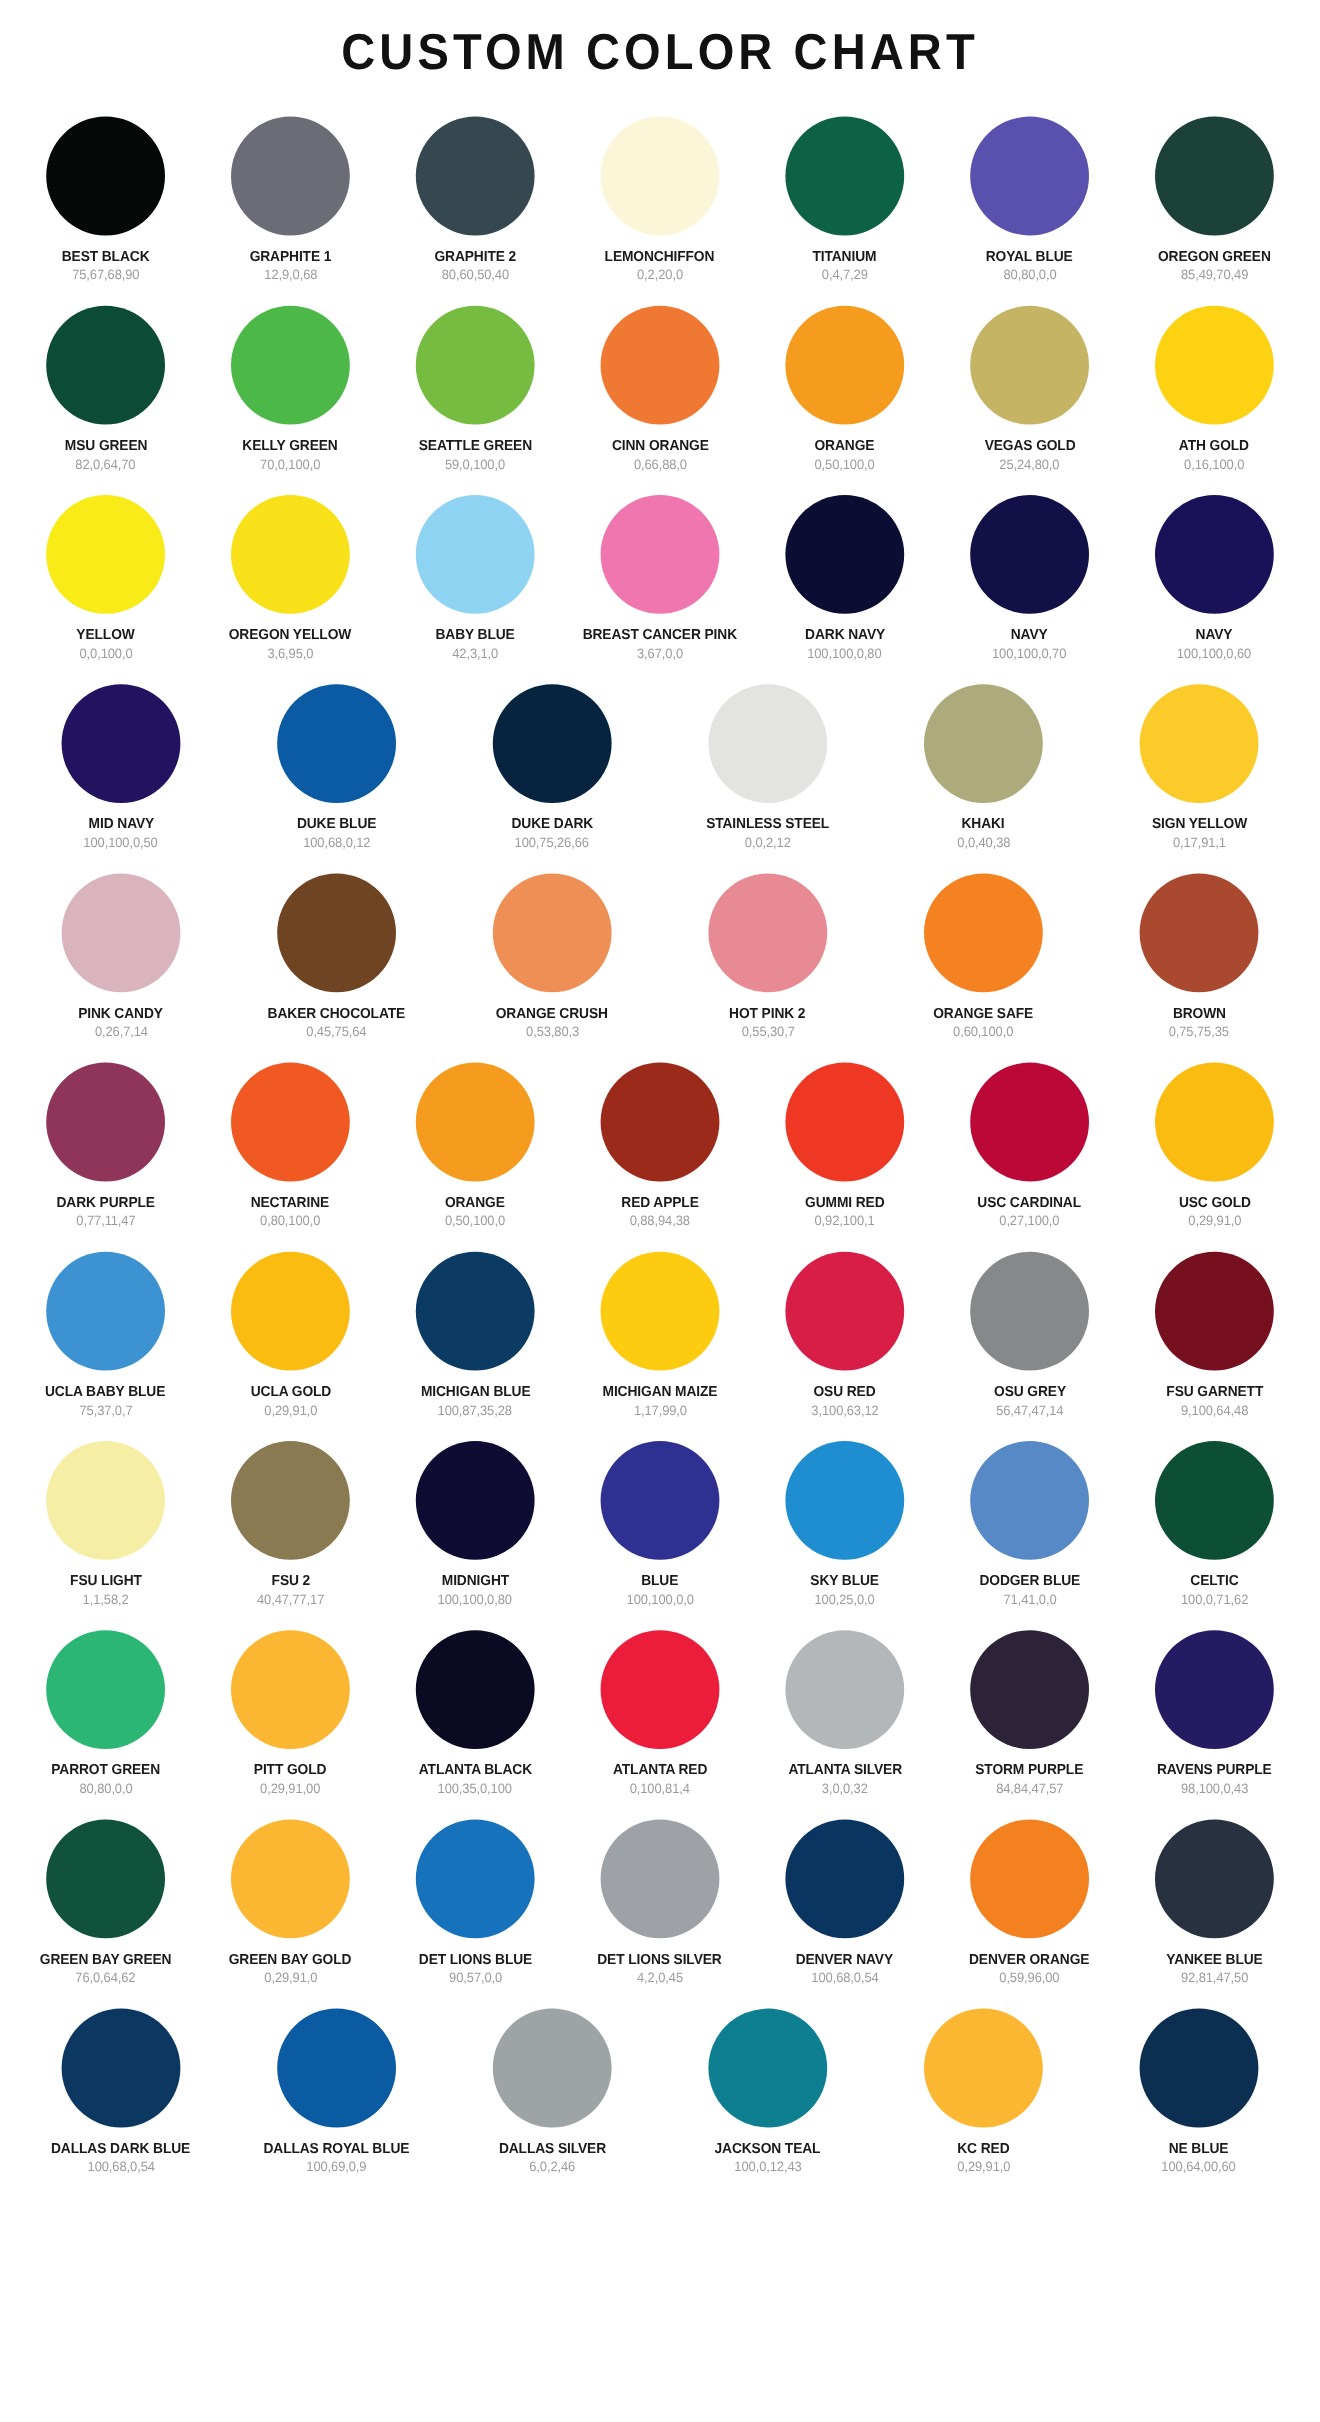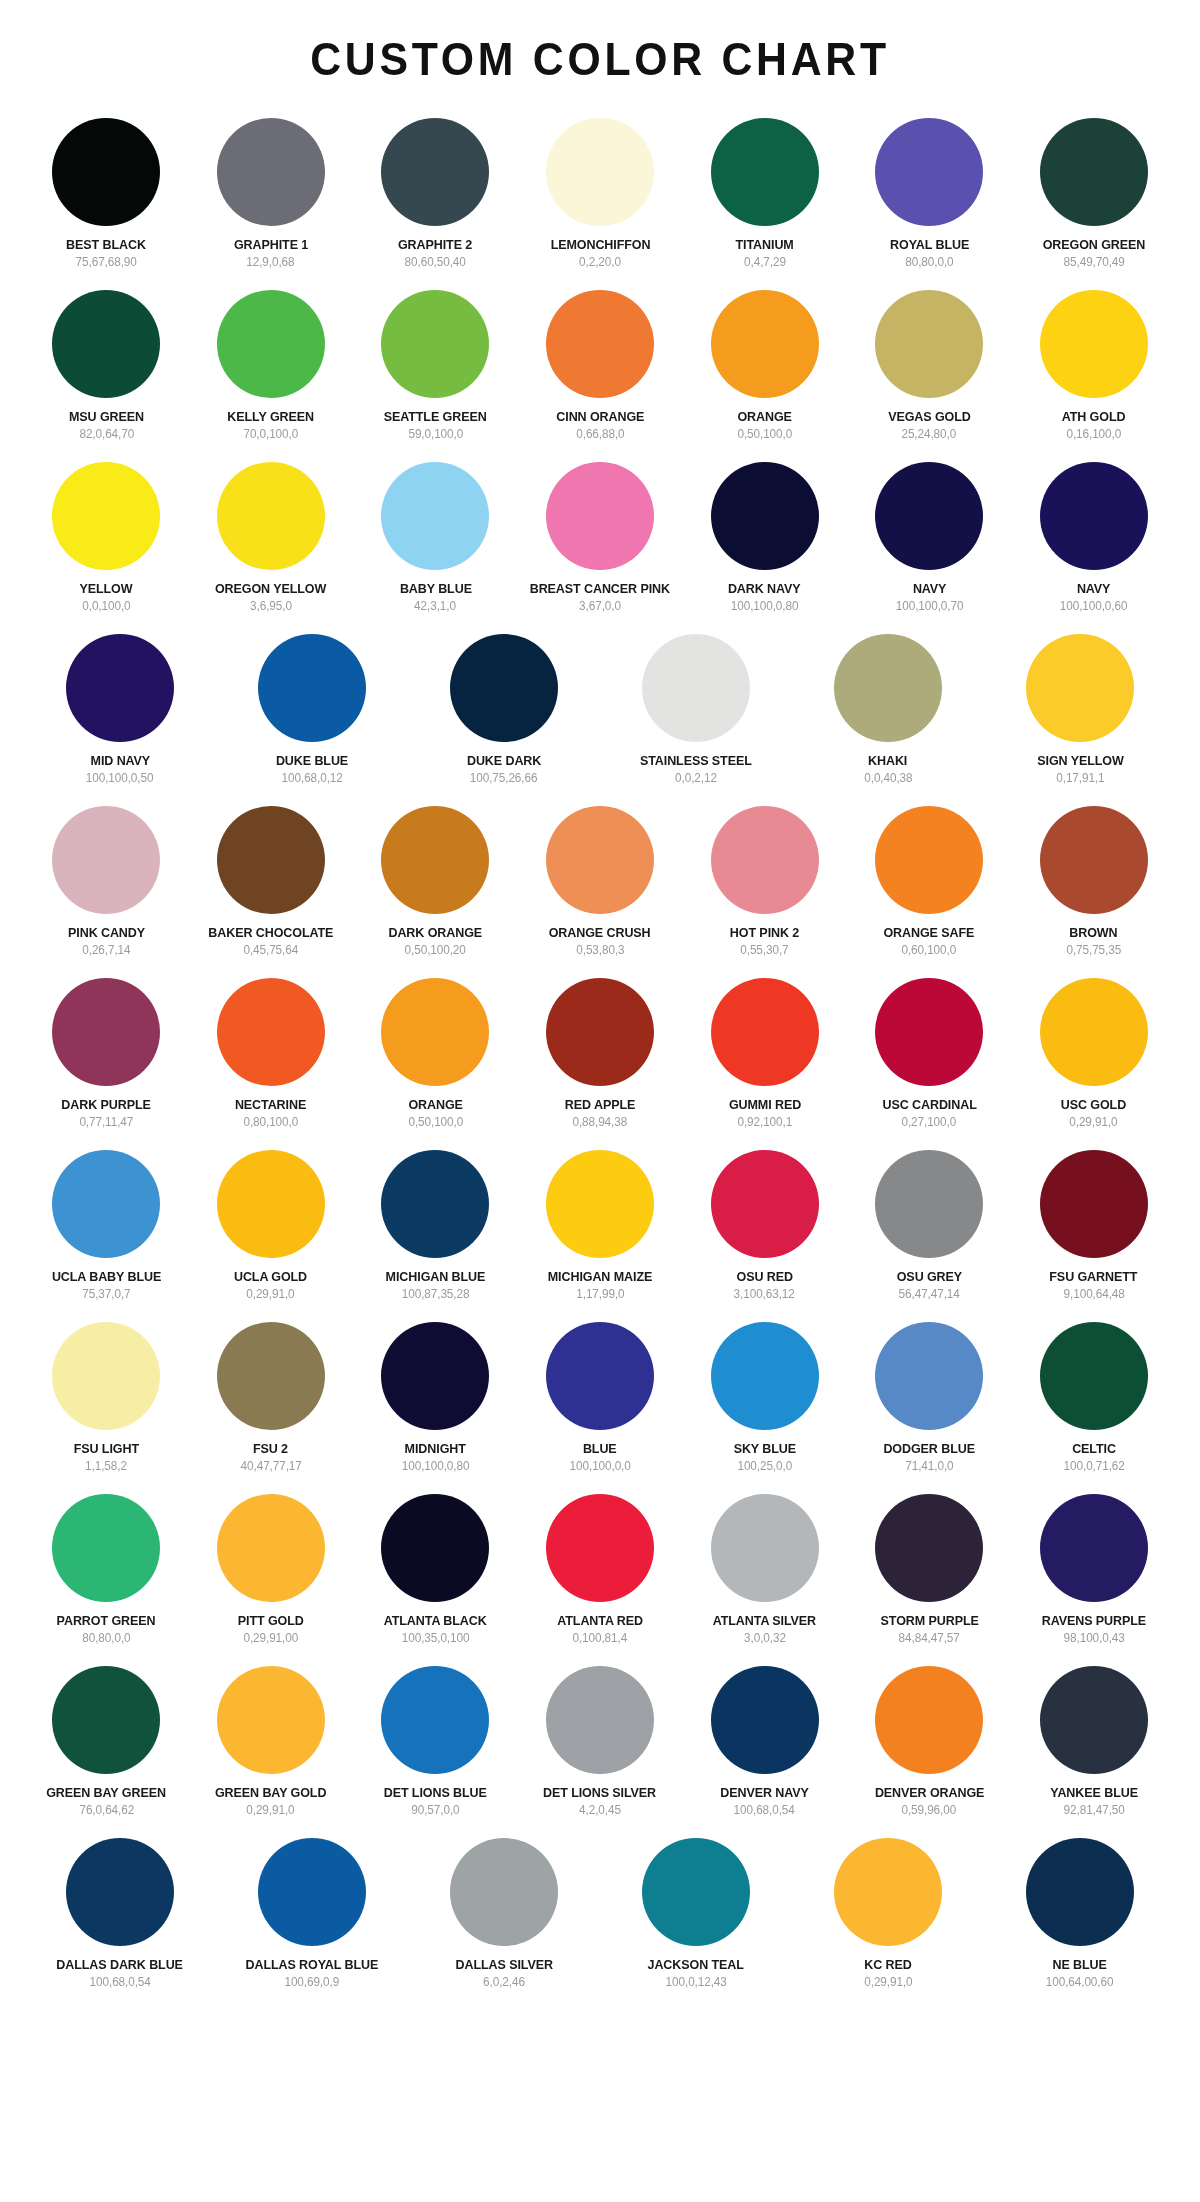--- a/index.html
+++ b/index.html
@@ -12,21 +12,21 @@
   body {
     width: 1200px;
     min-height: 2202px;
     font-family: "Liberation Sans", "DejaVu Sans", sans-serif;
     -webkit-font-smoothing: antialiased;
   }
   .page {
     width: 1200px;
     min-height: 2202px;
     background: #ffffff;
-    padding: 16px;
+    padding: 4px;
     position: relative;
   }
   .chart-title {
     text-align: center;
     font-family: "Liberation Sans", "DejaVu Sans", sans-serif;
     font-weight: 700;
     font-size: 46px;
     letter-spacing: 4px;
     color: #111111;
     padding-top: 16px;
@@ -240,25 +240,20 @@
           <div class="swatch" style="background: rgb(218, 180, 189);"></div>
           <div class="swatch-name">PINK CANDY</div>
           <div class="swatch-cmyk">0,26,7,14</div>
         </div>
         <div class="cell">
           <div class="swatch" style="background: rgb(111, 68, 34);"></div>
           <div class="swatch-name">BAKER CHOCOLATE</div>
           <div class="swatch-cmyk">0,45,75,64</div>
         </div>
         <div class="cell">
-          <div class="swatch" style="background: rgb(200, 123, 28);"></div>
-          <div class="swatch-name">DARK ORANGE</div>
-          <div class="swatch-cmyk">0,50,100,20</div>
-        </div>
-        <div class="cell">
           <div class="swatch" style="background: rgb(238, 144, 86);"></div>
           <div class="swatch-name">ORANGE CRUSH</div>
           <div class="swatch-cmyk">0,53,80,3</div>
         </div>
         <div class="cell">
           <div class="swatch" style="background: rgb(231, 138, 147);"></div>
           <div class="swatch-name">HOT PINK 2</div>
           <div class="swatch-cmyk">0,55,30,7</div>
         </div>
         <div class="cell">

